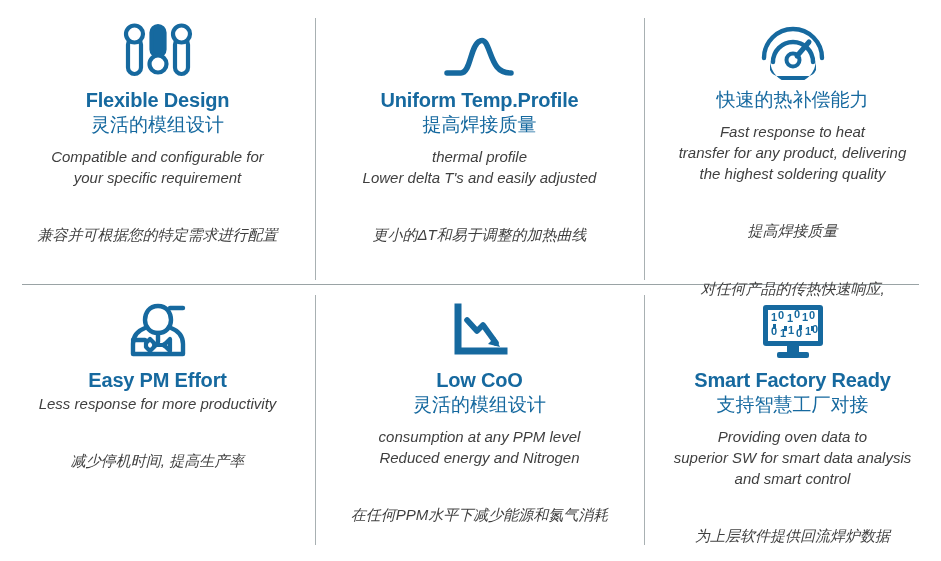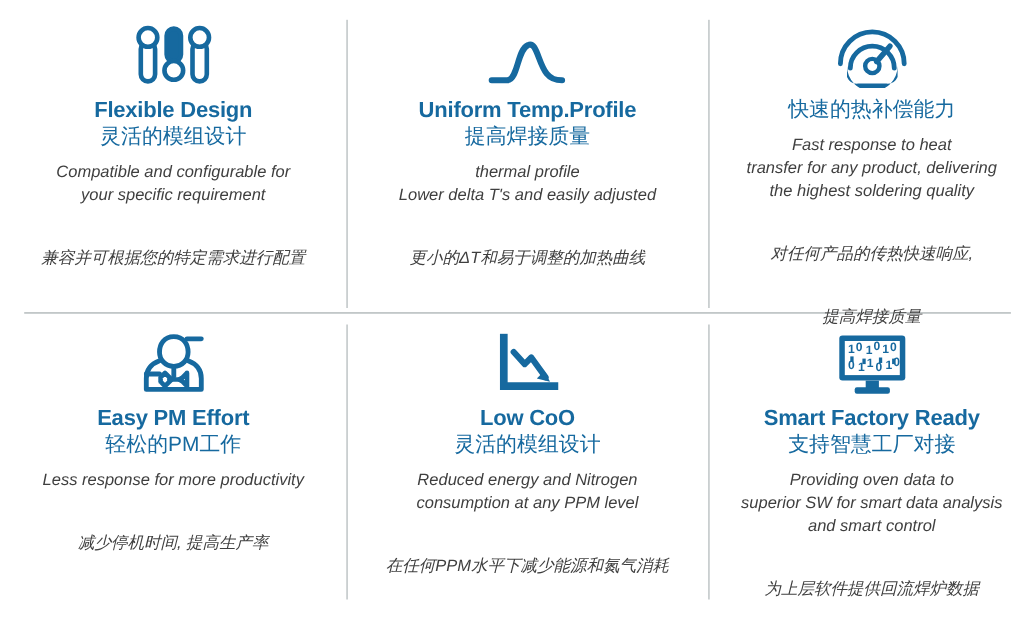--- a/index.html
+++ b/index.html
@@ -150,22 +150,22 @@
             <path d="M10 38 A23 23 0 0 0 56 38 L56 48 A10 10 0 0 1 46 54 L20 54 A10 10 0 0 1 10 48 Z" fill="#16699f" stroke="none"></path>
             <circle cx="33" cy="38" r="6.5" fill="#ffffff" stroke="#16699f" stroke-width="4"></circle>
             <path d="M37 34 L49 20" stroke="#16699f" stroke-width="5" stroke-linecap="round"></path>
           </g>
         </svg>
       </div>
       <p class="title-cn">快速的热补偿能力</p>
       <p class="body-line">Fast response to heat</p>
       <p class="body-line">transfer for any product, delivering</p>
       <p class="body-line">the highest soldering quality</p>
+      <p class="body-line cn">提高焊接质量</p>
       <p class="body-line cn">对任何产品的传热快速响应,</p>
-      <p class="body-line cn">提高焊接质量</p>
     </div>
   </div>
 
   <div class="row bottom">
 
     <div class="cell c1">
       <div class="icon-wrap">
         <svg width="66" height="58" viewBox="0 0 66 58">
           <g fill="none" stroke="#16699f" stroke-width="4.4" stroke-linecap="round" stroke-linejoin="round">
             <path d="M45 6 L58 6"></path>
@@ -175,39 +175,38 @@
             <path d="M8 38 L20 38"></path>
           </g>
           <g fill="none" stroke="#16699f" stroke-width="4.2" stroke-linecap="round" stroke-linejoin="round">
             <path d="M21 41 L25 37 M21 45 L25 49 M21 41 L21 45 M25 37 L31 43 L25 49"></path>
             <path d="M29 43 L40 43"></path>
             <path d="M45 37 L41 41 M45 49 L41 45 M45 37 L45 49 M41 41 L38 43 L41 45"></path>
           </g>
         </svg>
       </div>
       <p class="title-en">Easy PM Effort</p>
-      <p class="title-cn">轻松的PM工作</p>
       <p class="body-line">Less response for more productivity</p>
       <p class="body-line cn">减少停机时间, 提高生产率</p>
     </div>
 
     <div class="cell c2">
       <div class="icon-wrap">
         <svg width="60" height="56" viewBox="0 0 60 56">
           <g fill="none" stroke="#16699f" stroke-linecap="square" stroke-linejoin="miter">
             <path d="M8 4 L8 48 L54 48" stroke-width="7"></path>
             <path d="M17 17 L27 28 L33 22 L46 40" stroke-width="5.6" stroke-linejoin="round" stroke-linecap="round"></path>
           </g>
           <path d="M50 44 L38 41 L45 34 Z" fill="#16699f"></path>
         </svg>
       </div>
       <p class="title-en">Low CoO</p>
       <p class="title-cn">灵活的模组设计</p>
+      <p class="body-line">consumption at any PPM level</p>
       <p class="body-line">Reduced energy and Nitrogen</p>
-      <p class="body-line">consumption at any PPM level</p>
       <p class="body-line cn">在任何PPM水平下减少能源和氮气消耗</p>
     </div>
 
     <div class="cell c3">
       <div class="icon-wrap">
         <svg width="68" height="58" viewBox="0 0 68 58">
           <rect x="4" y="3" width="60" height="41" rx="3" fill="#16699f"></rect>
           <rect x="9" y="8" width="50" height="31" fill="#ffffff"></rect>
           <g fill="#16699f" font-family="'Liberation Sans', sans-serif" font-size="11" font-weight="bold">
             <text x="12" y="19">1</text>

